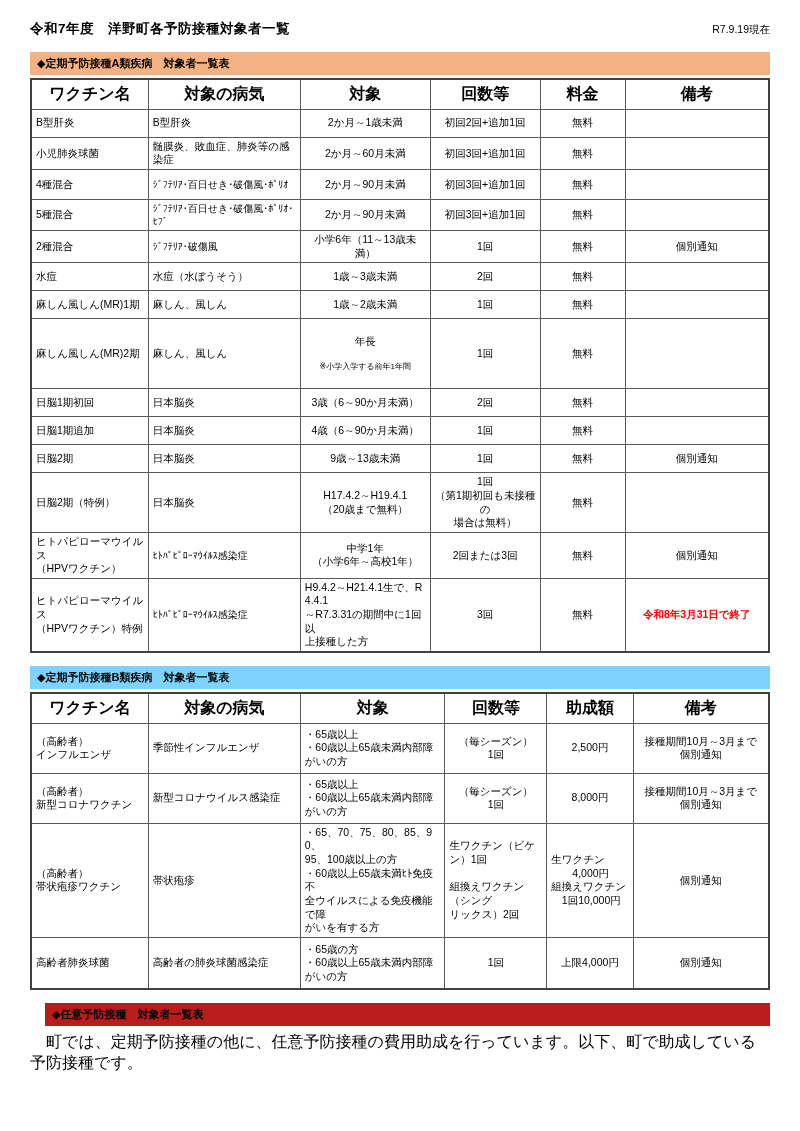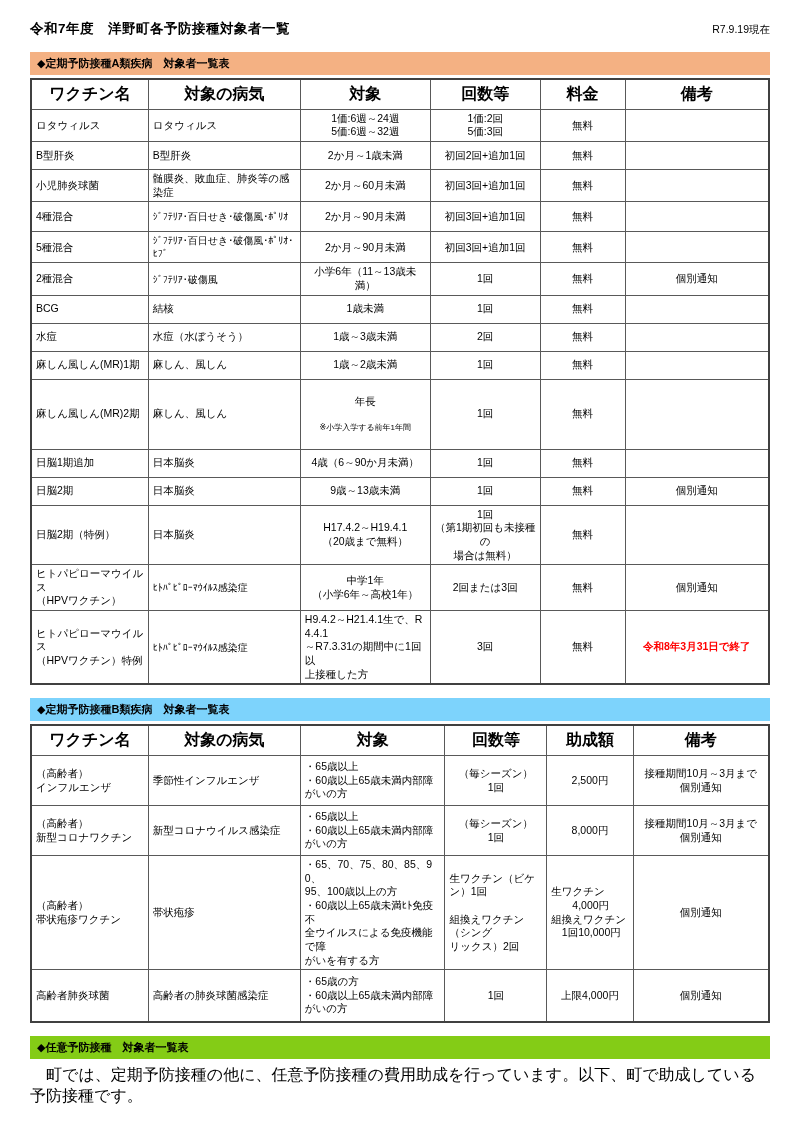--- a/index.html
+++ b/index.html
@@ -5,21 +5,21 @@
   html,body{margin:0;padding:0;background:#ffffff;}
   body{width:800px;height:1131px;overflow:hidden;font-family:"Liberation Sans","DejaVu Sans",sans-serif;color:#000;}
   .page{padding:20px 30px 0 30px;}
   .doc-header{display:flex;align-items:baseline;margin-bottom:14px;}
   .doc-title{font-size:13.5px;font-weight:bold;letter-spacing:0.5px;}
   .as-of{margin-left:auto;width:217px;font-size:10.5px;text-align:right;}
   .section{margin-bottom:13px;}
   .band{font-weight:bold;font-size:11px;padding:4px 7px;margin-bottom:3px;}
   .band-a{background:#F4B183;}
   .band-b{background:#7dd3fc;}
-  .band-c{background:#84cc16;}
+  .band-c{background:#b91c1c;margin-left:15px;}
   .intro{font-size:16px;margin:6px 0 6px 0;}
   table{width:100%;border-collapse:collapse;table-layout:fixed;border:2px solid #404040;}
   th,td{border:1px solid #595959;vertical-align:middle;white-space:pre-line;line-height:1.3;word-break:break-all;}
   th{font-size:16px;font-weight:bold;padding:4px 2px;text-align:center;background:#fff;}
   td{font-size:10.5px;padding:2px 4px;text-align:center;}
   td.l{text-align:left;}
   td.kana{font-size:10px;}
   .red{color:#FF0000;font-weight:bold;}
   .sm{font-size:8px;}
   tr.h32{height:32px;} tr.h28{height:28px;} tr.h30{height:30px;}
@@ -51,30 +51,20 @@
         </colgroup>
       <tbody>
           <tr>
         <th>ワクチン名</th>
         <th>対象の病気</th>
         <th>対象</th>
         <th>回数等</th>
         <th>料金</th>
         <th>備考</th>
       </tr>
-      <tr class="h32">
-        <td class="l">ロタウィルス</td>
-        <td class="l">ロタウィルス</td>
-        <td>1価:6週～24週
-5価:6週～32週</td>
-        <td>1価:2回
-5価:3回</td>
-        <td>無料</td>
-        <td></td>
-      </tr>
       <tr class="h28">
         <td class="l">B型肝炎</td>
         <td class="l">B型肝炎</td>
         <td>2か月～1歳未満</td>
         <td>初回2回+追加1回</td>
         <td>無料</td>
         <td></td>
       </tr>
       <tr class="h30">
         <td class="l">小児肺炎球菌</td>
@@ -100,28 +90,20 @@
         <td>無料</td>
         <td></td>
       </tr>
       <tr class="h28">
         <td class="l">2種混合</td>
         <td class="l kana">ｼﾞﾌﾃﾘｱ･破傷風</td>
         <td>小学6年（11～13歳未満）</td>
         <td>1回</td>
         <td>無料</td>
         <td>個別通知</td>
-      </tr>
-      <tr class="h28">
-        <td class="l">BCG</td>
-        <td class="l">結核</td>
-        <td>1歳未満</td>
-        <td>1回</td>
-        <td>無料</td>
-        <td></td>
       </tr>
       <tr class="h28">
         <td class="l">水痘</td>
         <td class="l">水痘（水ぼうそう）</td>
         <td>1歳～3歳未満</td>
         <td>2回</td>
         <td>無料</td>
         <td></td>
       </tr>
       <tr class="h28">
@@ -133,20 +115,28 @@
         <td></td>
       </tr>
       <tr class="h30">
         <td class="l">麻しん風しん(MR)2期</td>
         <td class="l">麻しん、風しん</td>
         <td>
           <div>年長</div>
           <div class="sm">※小学入学する前年1年間</div>
         </td>
         <td>1回</td>
+        <td>無料</td>
+        <td></td>
+      </tr>
+      <tr class="h28">
+        <td class="l">日脳1期初回</td>
+        <td class="l">日本脳炎</td>
+        <td>3歳（6～90か月未満）</td>
+        <td>2回</td>
         <td>無料</td>
         <td></td>
       </tr>
       <tr class="h28">
         <td class="l">日脳1期追加</td>
         <td class="l">日本脳炎</td>
         <td>4歳（6～90か月未満）</td>
         <td>1回</td>
         <td>無料</td>
         <td></td>

